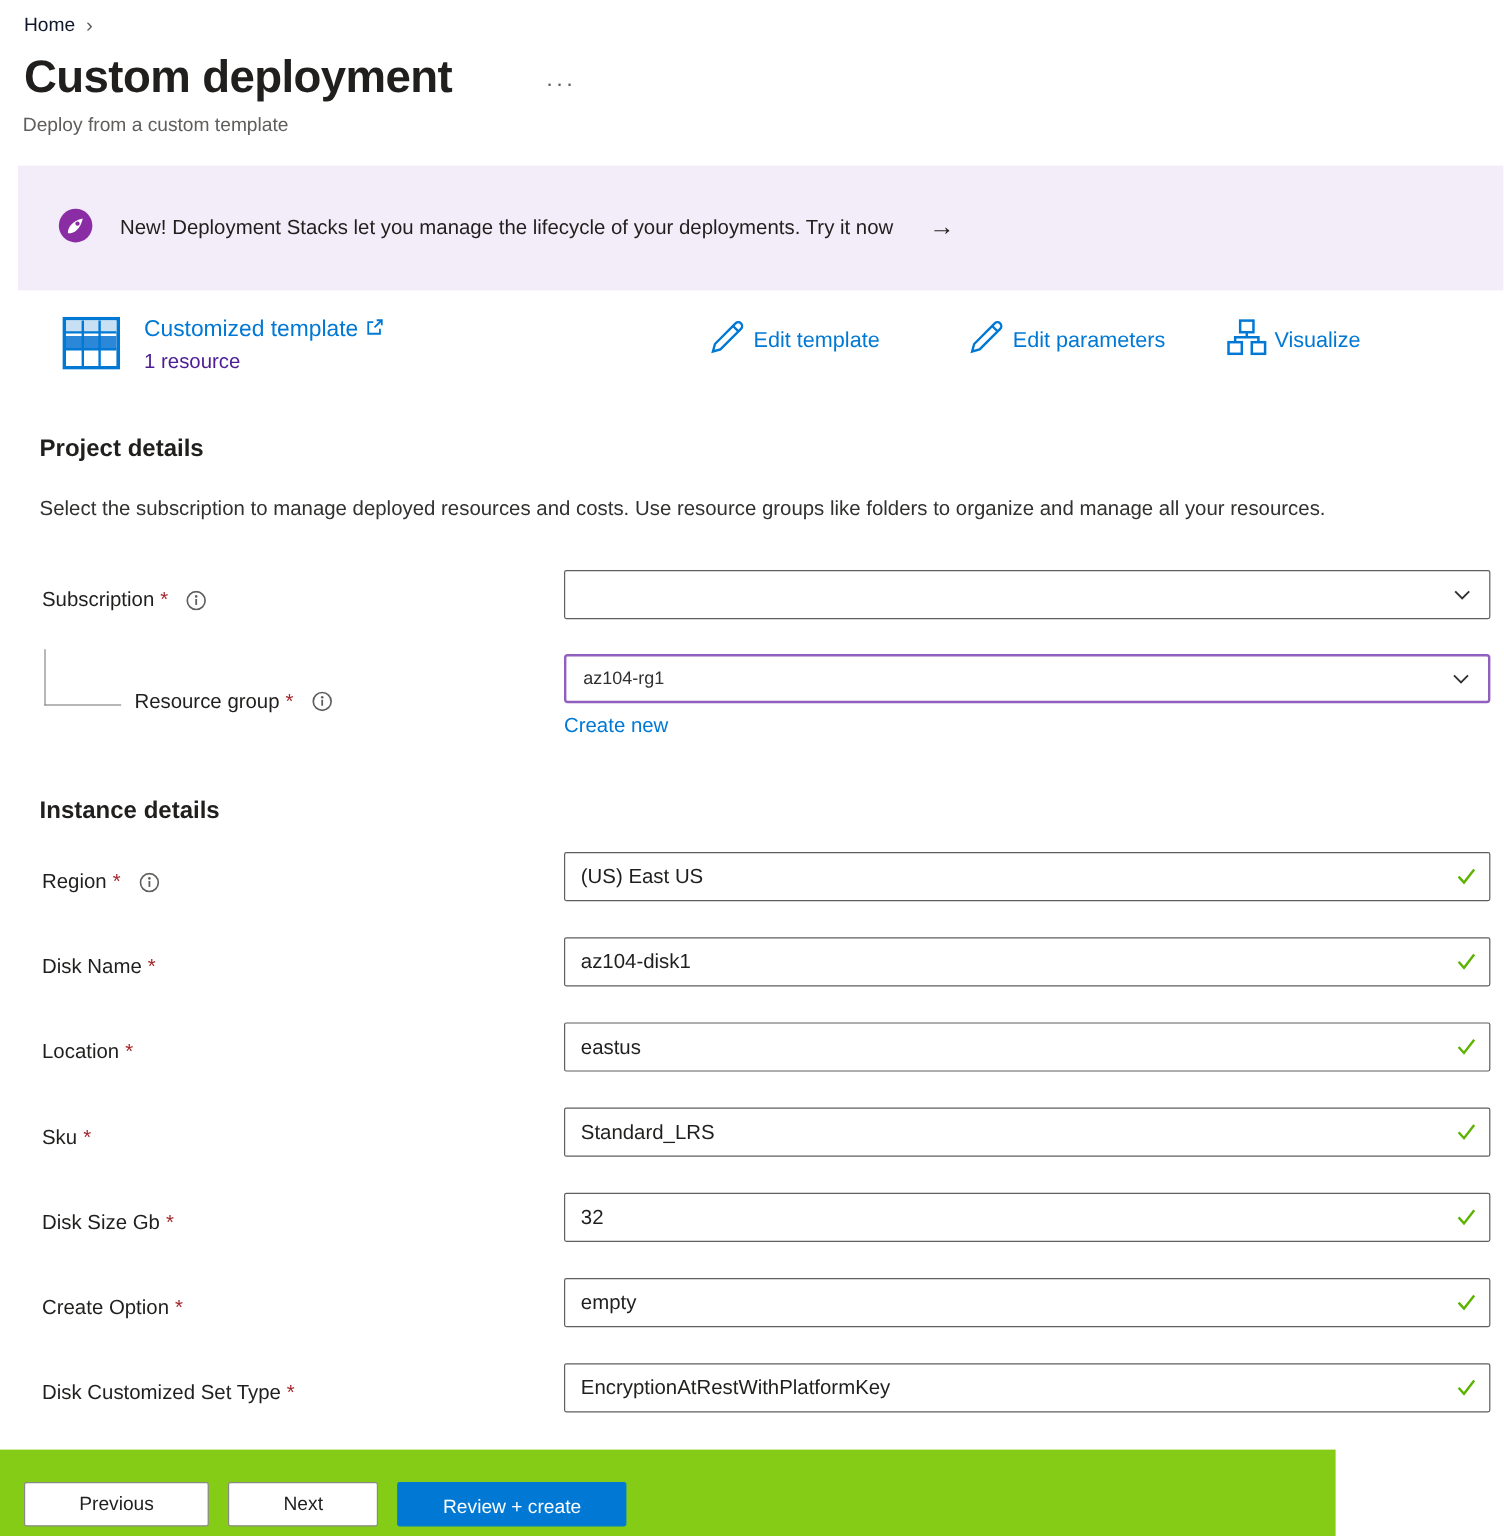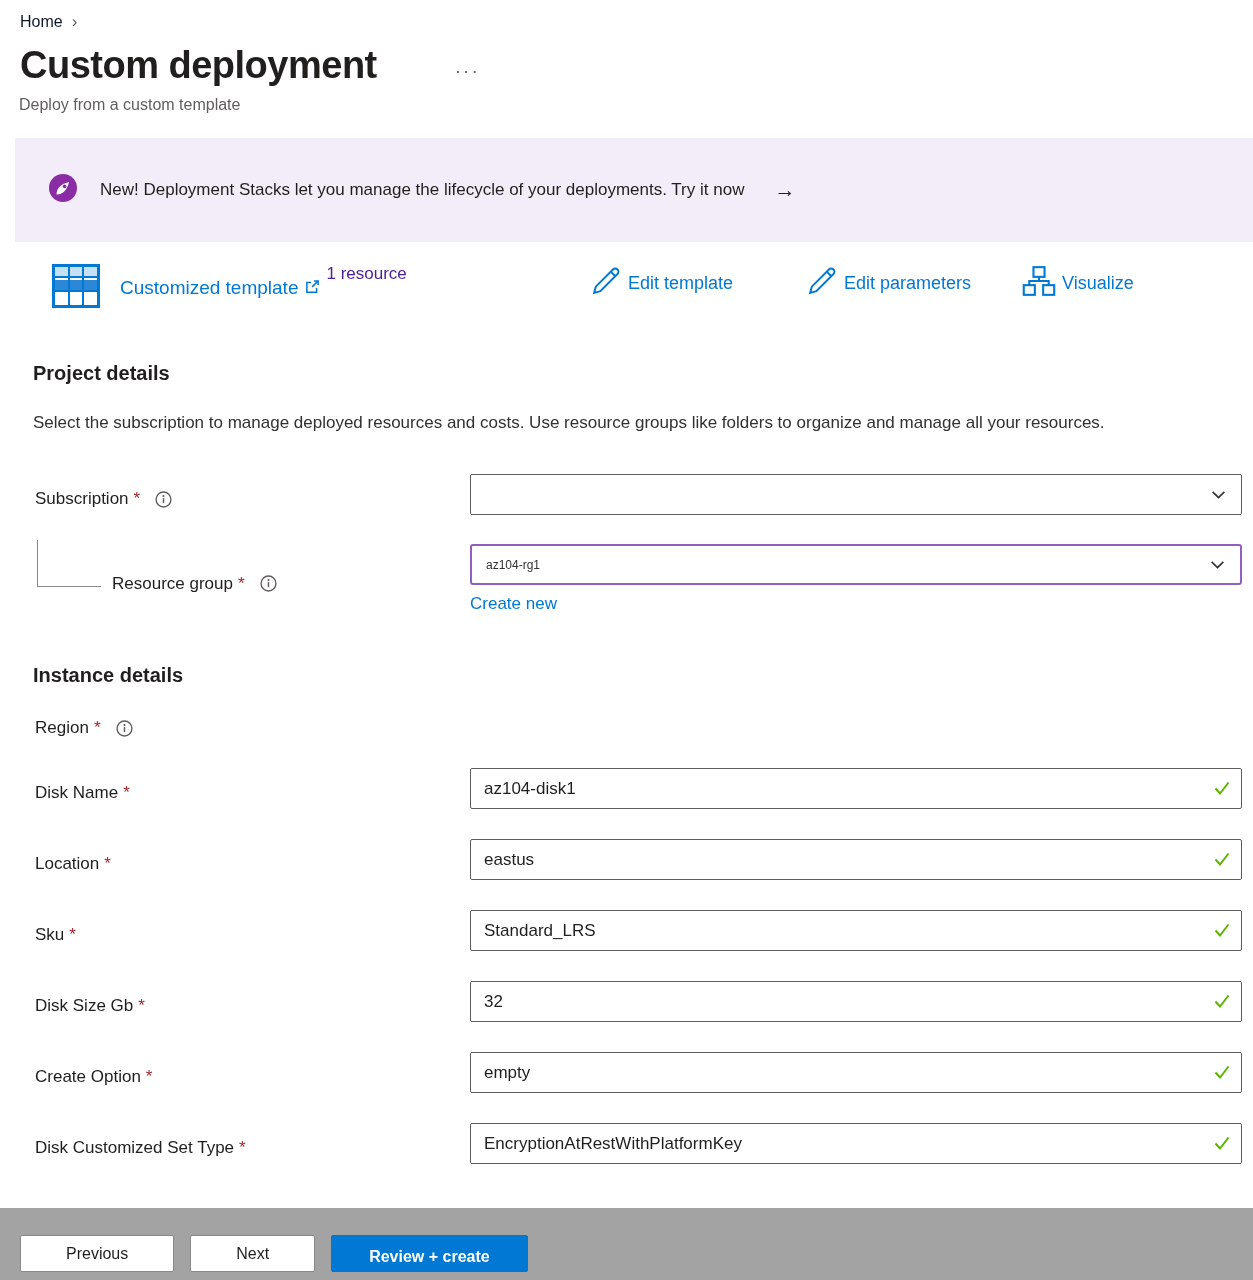--- a/index.html
+++ b/index.html
@@ -23,21 +23,21 @@
 
   
   .banner { margin: 24px 0 0 15px; width: 1238px; height: 104px; background: #f2edf8;
             display: flex; align-items: center; padding-left: 33px; gap: 22px; }
   .banner-text { font-size: 17px; color: #201f1e; }
   .banner-arrow { font-size: 21px; color: #201f1e; margin-left: 8px; cursor: pointer; }
 
   
   .template-row { margin: 22px 16px 0 52px; display: flex; align-items: flex-start; }
   .template-info { display: flex; gap: 20px; }
-  .template-text { display: flex; flex-direction: row; gap: 6px; }
+  .template-text { display: flex; flex-direction: column; gap: 6px; }
   .template-name { font-size: 19px; color: #0078d4; display: flex; align-items: center; gap: 7px; cursor: pointer; }
   .resource-count { font-size: 17px; color: #4c1d95; }
   .template-actions { margin-left: auto; display: flex; }
   .action { width: 216px; display: flex; flex-direction: row; align-items: center; gap: 5px;
             color: #0078d4; cursor: pointer; }
   .action-label { font-size: 18px; }
 
   
   h2.section { margin: 50px 0 0 33px; font-size: 20px; font-weight: 700; color: #201f1e; }
   .desc { margin: 22px 0 0 33px; font-size: 17px; color: #323130; width: 1160px; line-height: 31px; }
@@ -47,42 +47,42 @@
   .mt-sub { margin-top: 36px; }
   .mt-rg { margin-top: 29px; }
   .mt-first { margin-top: 22px; }
   .mt-reg { margin-top: 30px; }
   .field-label { width: 435px; padding-top: 9px; font-size: 17px; color: #201f1e;
                  display: flex; align-items: center; }
   .req { color: #a4262c; margin-left: 5px; font-size: 17px; }
   .info-wrap { margin-left: 15px; display: inline-flex; cursor: pointer; }
   .input-wrap { width: 772px; position: relative; }
   .select-box { height: 41px; border: 1px solid #605e5c; border-radius: 2px; background: #fff;
-                display: flex; align-items: center; padding: 0 14px; font-size: 12px; cursor: pointer; gap: 20px; }
+                display: flex; align-items: center; padding: 0 14px; font-size: 15px; cursor: pointer; gap: 20px; }
   .select-box.edited { border: 2px solid #9160be; border-radius: 3px; }
   .chevron { margin-left: auto; display: inline-flex; }
   .text-input { width: 100%; height: 41px; border: 1px solid #605e5c; border-radius: 2px;
                 font-size: 17px; padding: 0 44px 0 13px; color: #201f1e;
                 font-family: "Liberation Sans", sans-serif; background: #fff; }
   .check { position: absolute; right: 10px; top: 10px; display: inline-flex; }
   .create-new { display: inline-block; margin-top: 9px; font-size: 17px; color: #0078d4;
                 text-decoration: none; cursor: pointer; }
 
   
   .rg-label { padding-left: 77px; position: relative; }
   .tree-connector { position: absolute; left: 2px; top: -25px; width: 64px; height: 47px;
                     border-left: 1px solid #8a8886; border-bottom: 1px solid #8a8886; }
 
   
-  .footer { position: absolute; left: 0; bottom: 0; width: 1253px; height: 72px; background: #a3a3a3;
+  .footer { position: absolute; left: 0; bottom: 0; width: 1113px; height: 72px; background: #84cc16;
             display: flex; align-items: flex-start; padding: 27px 0 0 20px; gap: 16px; }
   .btn { height: 37px; font-size: 16px; border-radius: 2px; cursor: pointer;
          font-family: "Liberation Sans", sans-serif; }
   .btn-secondary { background: #fff; border: 1px solid #8a8886; color: #201f1e; padding: 0 45px; }
-  .btn-primary { background: #0078d4; border: 1px solid #0078d4; color: #fff; padding: 12px 37px; font-weight: bold; }
+  .btn-primary { background: #0078d4; border: 1px solid #0078d4; color: #fff; padding: 12px 37px; }
 </style>
 </head>
 <body>
 
 <div class="page">
 
   <div class="breadcrumb">
     <a>Home</a>
     <span class="sep">›</span>
   </div>
@@ -222,20 +222,28 @@
       <span>Region</span>
       <span class="req">*</span>
       <span class="info-wrap">
         <svg width="17" height="17" viewBox="0 0 16 16">
           <circle cx="8" cy="8" r="7" fill="none" stroke="#605e5c" stroke-width="1.3"></circle>
           <circle cx="8" cy="4.7" r="1" fill="#605e5c"></circle>
           <rect x="7.3" y="6.7" width="1.4" height="4.7" fill="#605e5c"></rect>
         </svg>
       </span>
     </div>
+    <div class="input-wrap">
+      <input class="text-input" type="text" value="(US) East US" style="">
+      <span class="check">
+        <svg width="20" height="20" viewBox="0 0 20 20" fill="none" stroke="#5db300" stroke-width="2">
+          <path d="M3.5 10.5 l4.5 5 L16.5 4.5"></path>
+        </svg>
+      </span>
+    </div>
   </div>
 
   <div class="field-row mt-reg">
     <div class="field-label">
       <span>Disk Name</span>
       <span class="req">*</span>
     </div>
     <div class="input-wrap">
       <input class="text-input" type="text" value="az104-disk1" style="">
       <span class="check">

